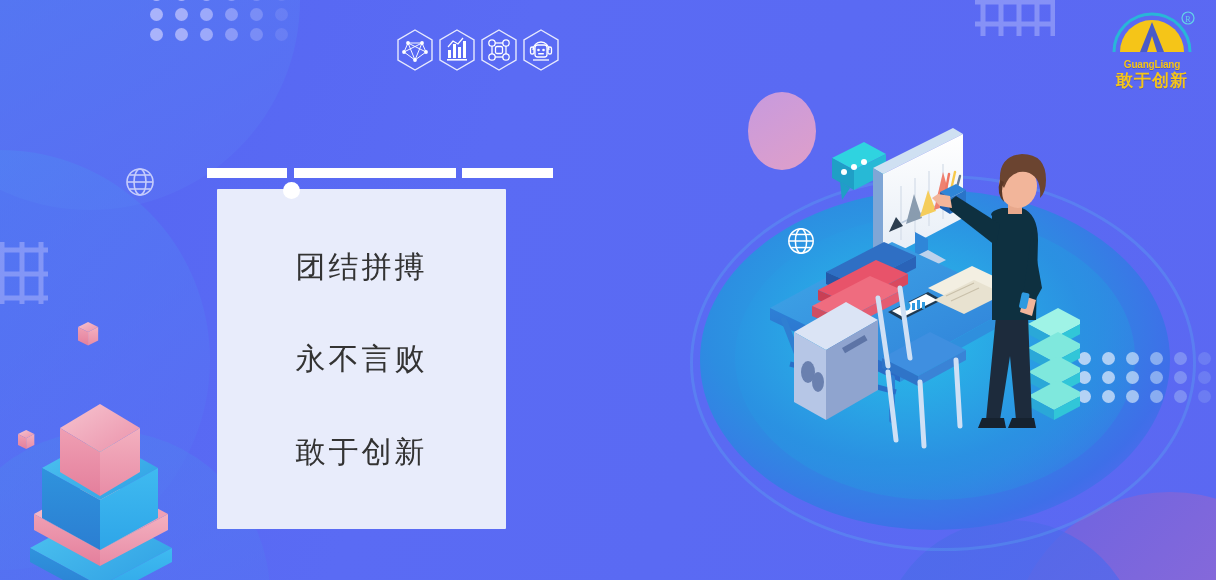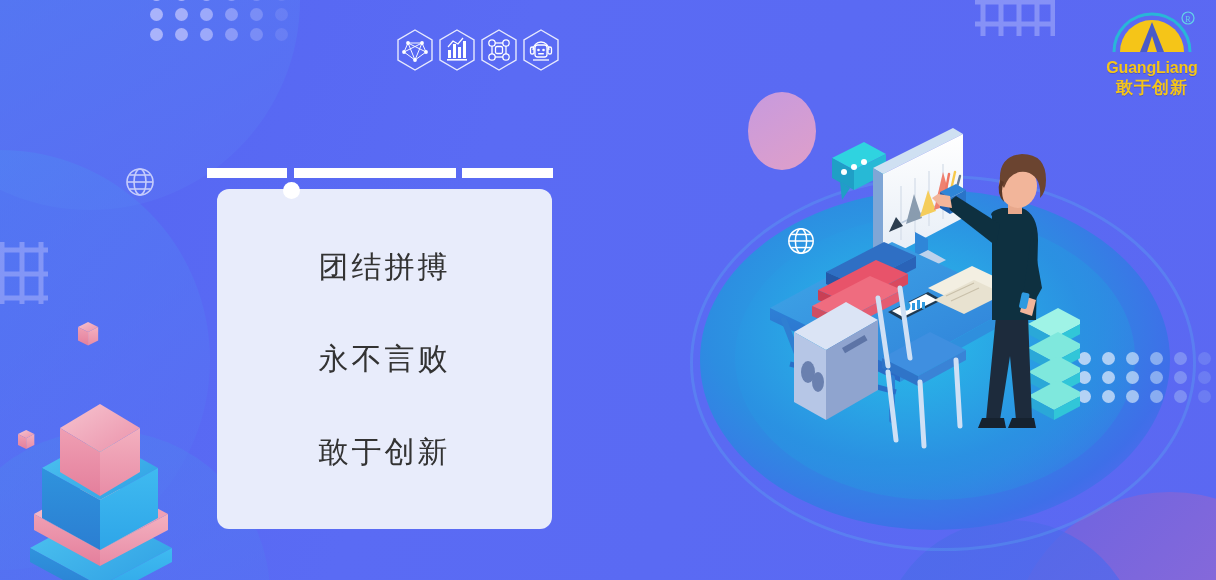--- a/index.html
+++ b/index.html
@@ -73,38 +73,38 @@
   }
 
   
   .stub{position:absolute;background:#ffffff;height:10px;z-index:5;}
   .stub-a{left:207px;top:168px;width:80px;}
   .stub-b{left:294px;top:168px;width:162px;}
   .stub-c{left:462px;top:168px;width:91px;}
 
   
   .panel{
-    position:absolute;left:217px;top:189px;width:335px;height:340px;
-    background:#e8ecfb;border-radius:12px;
+    position:absolute;left:217px;top:189px;width:289px;height:340px;
+    background:#e8ecfb;border-radius:1px;
     display:flex;flex-direction:column;align-items:center;justify-content:space-evenly;
     z-index:4;
   }
   .panel-dot{
     position:absolute;left:283px;top:182px;width:17px;height:17px;border-radius:50%;
     background:#ffffff;z-index:7;
   }
   .slogan{
     font-family:"Liberation Sans","DejaVu Sans",sans-serif;
     font-size:30px;font-weight:400;color:#333333;letter-spacing:3px;
     line-height:1;
   }
 
   
   .logo{position:absolute;right:10px;top:6px;width:108px;text-align:center;}
-  .logo-en{font-size:16px;font-weight:700;color:#f5c518;letter-spacing:-.2px;
+  .logo-en{font-size:10px;font-weight:700;color:#f5c518;letter-spacing:-.2px;
     line-height:1.1;margin-top:1px;text-shadow:0 1px 0 rgba(0,0,0,.18);}
   .logo-cn{font-size:17px;font-weight:700;color:#f5c518;letter-spacing:1px;
     line-height:1.15;margin-top:1px;text-shadow:0 1px 0 rgba(0,0,0,.18);}
 
   
   .cubes{position:absolute;left:0;top:300px;width:200px;height:280px;}
 
   
   .illus{position:absolute;left:760px;top:120px;width:320px;height:330px;}
 </style>

